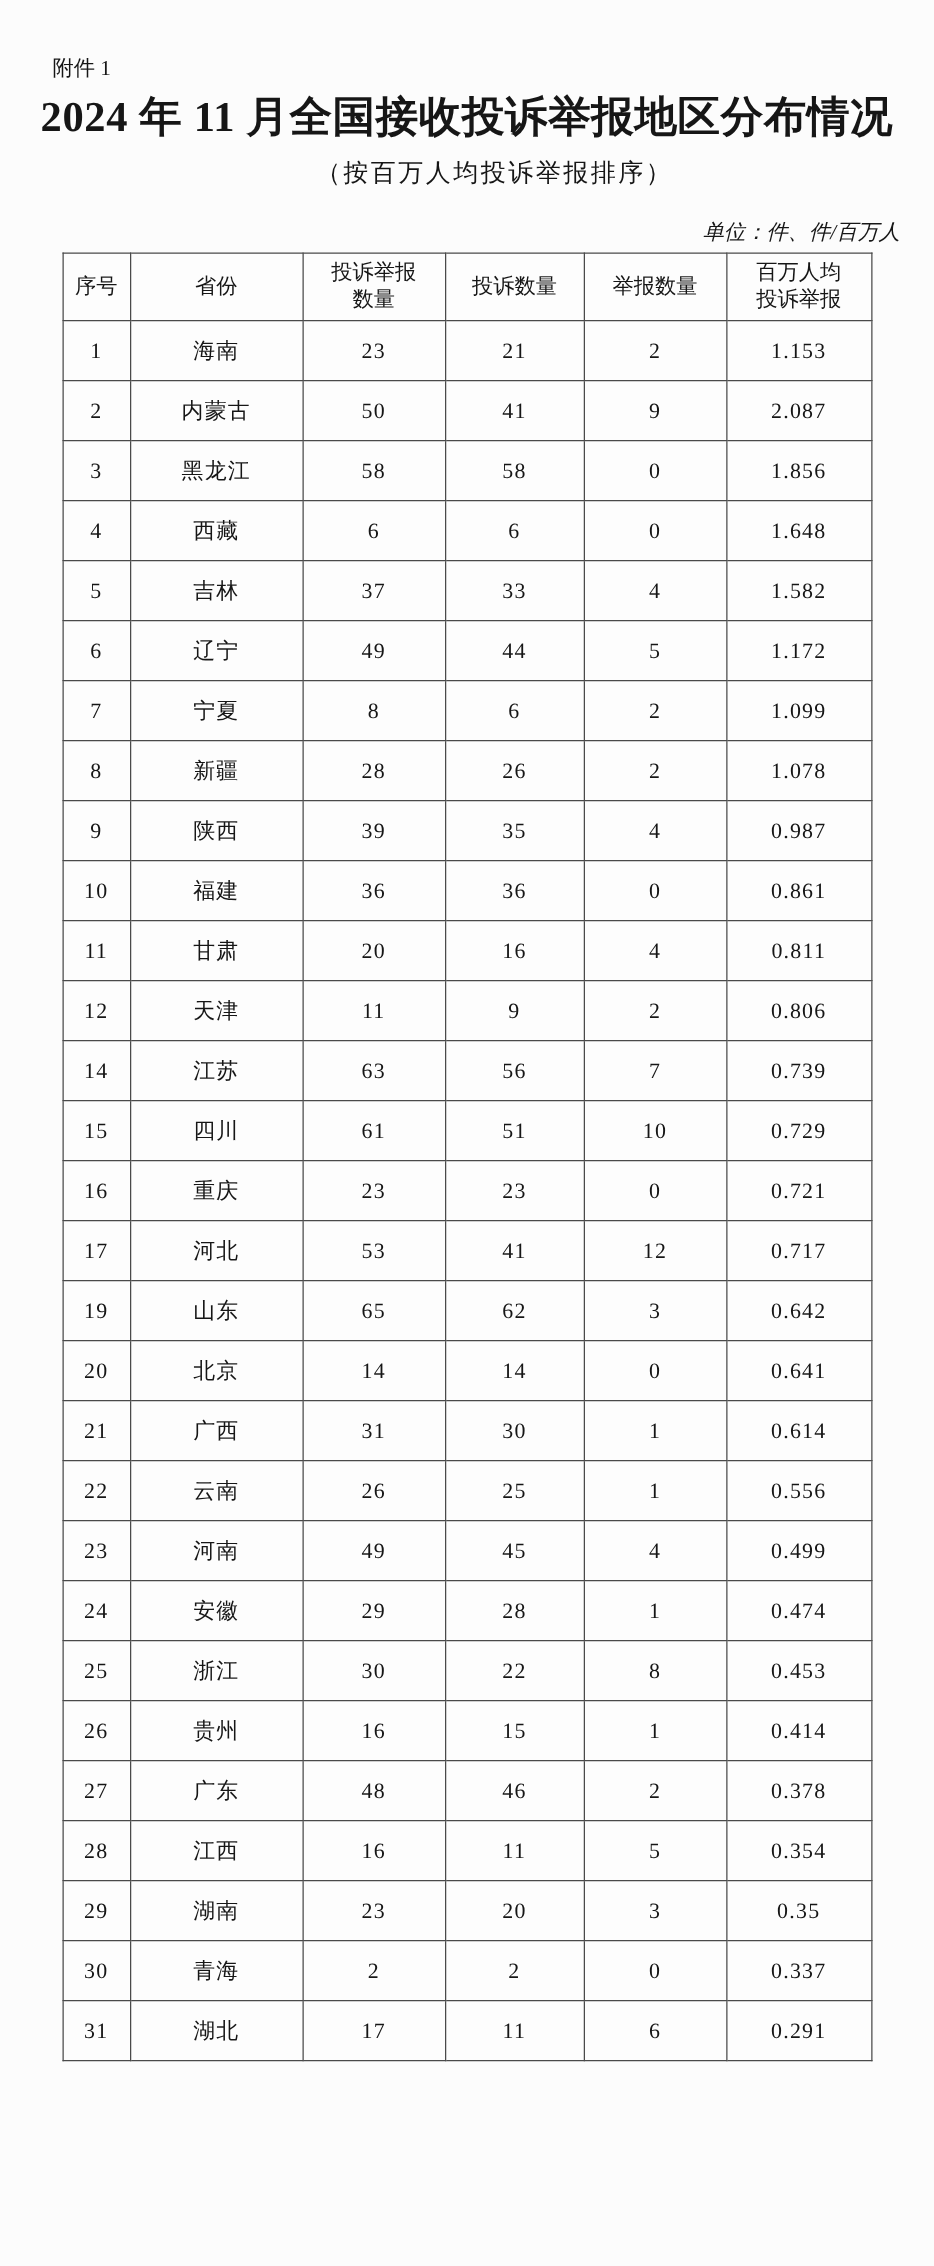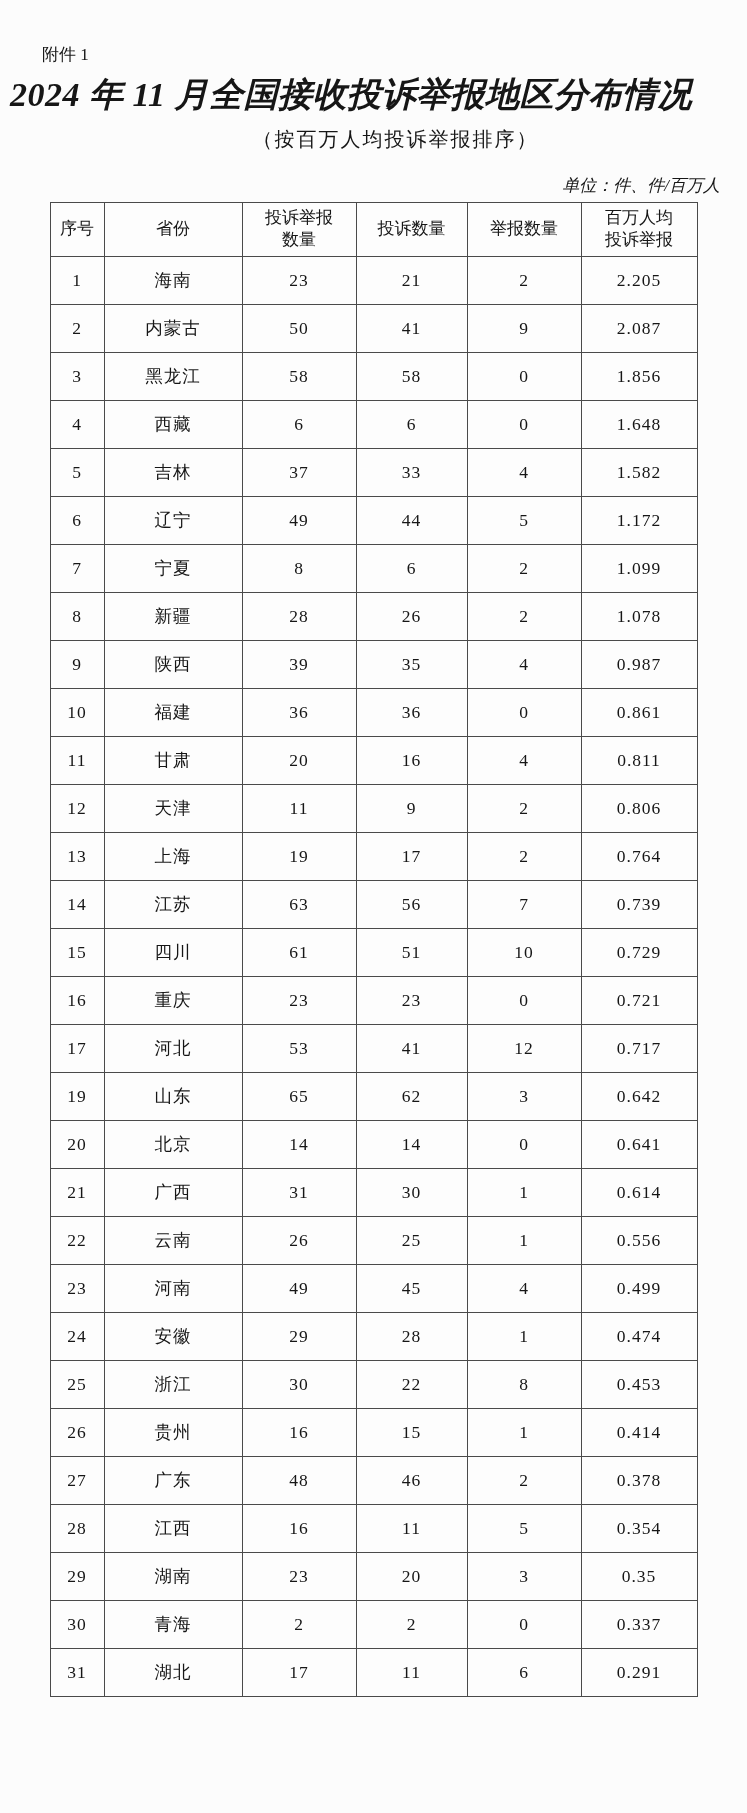--- a/index.html
+++ b/index.html
@@ -16,24 +16,23 @@
   }
   .attachment {
     font-size: 17px;
     line-height: 1.3;
     margin: 44px 0 0 42px;
   }
   .title {
     font-size: 34px;
     font-weight: bold;
     line-height: 1.25;
-    text-align: left;
+    text-align: center;
     margin: 8px 10px 0 10px;
     letter-spacing: 0.5px;
-    font-style: italic;
   }
   .subtitle {
     font-size: 20px;
     line-height: 1.3;
     text-align: center;
     margin-top: 9px;
     letter-spacing: 2px;
     padding-left: 44px;
   }
   .unit {
@@ -104,21 +103,21 @@
 投诉举报</th>
       </tr>
     </thead>
     <tbody>
         <tr>
           <td>1</td>
           <td>海南</td>
           <td>23</td>
           <td>21</td>
           <td>2</td>
-          <td>2.205</td>
+          <td>1.153</td>
         </tr>
         <tr>
           <td>2</td>
           <td>内蒙古</td>
           <td>50</td>
           <td>41</td>
           <td>9</td>
           <td>2.087</td>
         </tr>
         <tr>
@@ -193,28 +192,20 @@
           <td>4</td>
           <td>0.811</td>
         </tr>
         <tr>
           <td>12</td>
           <td>天津</td>
           <td>11</td>
           <td>9</td>
           <td>2</td>
           <td>0.806</td>
-        </tr>
-        <tr>
-          <td>13</td>
-          <td>上海</td>
-          <td>19</td>
-          <td>17</td>
-          <td>2</td>
-          <td>0.764</td>
         </tr>
         <tr>
           <td>14</td>
           <td>江苏</td>
           <td>63</td>
           <td>56</td>
           <td>7</td>
           <td>0.739</td>
         </tr>
         <tr>

